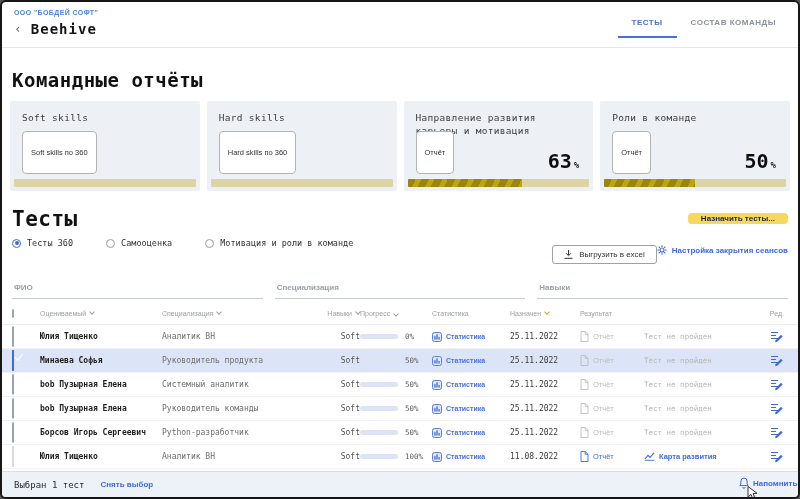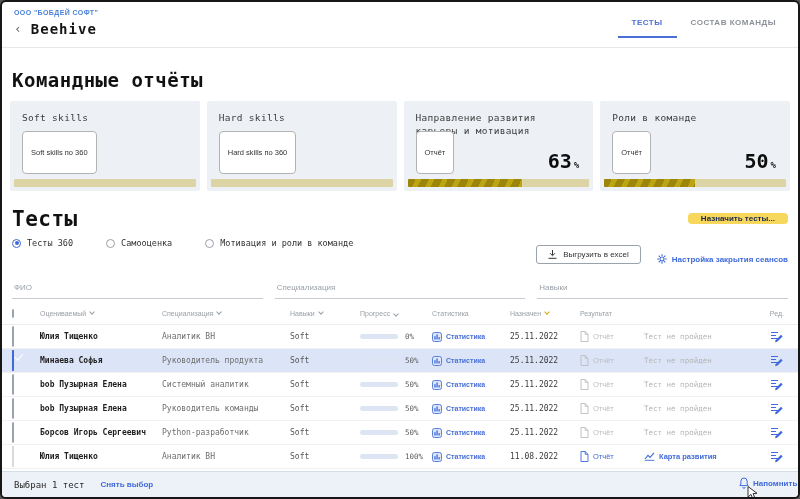--- a/index.html
+++ b/index.html
@@ -34,35 +34,35 @@
   
   .tests { position:relative; padding:0 10px; margin-top:16px; }
   .tests .sec-title { font-size:21px; margin:0 0 7px 0; }
   .radios { display:flex; gap:33px; align-items:center; margin-bottom:11px; }
   .radio { display:flex; align-items:center; gap:6px; font-size:8.5px; color:#333; cursor:pointer; }
   .rdot { width:9px; height:9px; border-radius:50%; border:1px solid #9aa0a8; position:relative; background:#fff; }
   .radio.checked .rdot { border-color:#3f6ad8; }
   .radio.checked .rdot::after { content:""; position:absolute; inset:1.5px; border-radius:50%; background:#3f6ad8; }
   .assign-btn { position:absolute; right:10px; top:6px; background:#f8d85c; border:none; border-radius:4px;
     padding:1px 13px; font-size:8px; font-weight:bold; color:#17264e; font-family:"Liberation Sans",sans-serif; cursor:pointer; }
-  .ctrl-row { position:absolute; right:10px; top:38px; display:flex; gap:16px; align-items:flex-end; }
+  .ctrl-row { position:absolute; right:10px; top:38px; display:flex; align-items:flex-start; }
   .excel-btn { display:flex; align-items:center; gap:6px; background:#fff; border:1px solid #9aa2ad; border-radius:3px;
     padding:4px 11px; font-size:8px; color:#333; font-family:"Liberation Sans",sans-serif; cursor:pointer; }
   .sessions { display:flex; align-items:center; gap:5px; font-size:8px; font-weight:bold; color:#3f6ad8;
     font-family:"Liberation Sans",sans-serif; cursor:pointer; }
-  .filters { display:flex; gap:12px; margin-top:32px; }
+  .filters { display:flex; gap:12px; margin-top:32px;font-weight:bold; }
   .filter { flex:1; position:relative; border-bottom:1px solid #c7ccd3; padding:3px 2px 6px;
     font-size:8px; color:#9aa1a9; font-family:"Liberation Sans",sans-serif; cursor:text; }
   
   .table { margin-top:5px; }
   .thead { display:flex; align-items:center; padding:6px 10px 7px; font-size:7px; color:#9aa0a6;
     font-family:"Liberation Sans",sans-serif; border-bottom:1px solid #ececec; }
   .trow { display:flex; align-items:center; height:24px; padding:0 10px; border-bottom:1px solid #f1f1f1; }
   .trow.selected { background:#dbe5f7; }
-  .col-check{width:28px;} .col-name{width:122px;} .col-spec{width:128px;} .col-skill{width:70px;}
+  .col-check{width:28px;} .col-name{width:122px;} .col-spec{width:128px;} .col-skill{width:70px;text-align:right;}
   .col-prog{width:72px; display:flex; align-items:center;} .col-stats{width:78px; display:flex; align-items:center; gap:4px;}
   .col-date{width:70px;} .col-result{width:162px; display:flex; align-items:center;}
   .col-edit{flex:1; display:flex; justify-content:flex-end; padding-right:4px;}
   .chev { display:inline-block; width:4px; height:4px; border-right:1px solid currentColor;
     border-bottom:1px solid currentColor; transform:rotate(45deg); margin-left:4px; vertical-align:2px; }
   .chev.gold { color:#d9a514; border-color:#d9a514; }
   .cb { width:11px; height:11px; border:1px solid #9aa2ad; border-radius:2px; background:#fff; position:relative; cursor:pointer; }
   .cb.checked { background:#3f6ad8; border-color:#3f6ad8; }
   .cb.checked::after { content:""; position:absolute; left:2.5px; top:1px; width:4px; height:7px;
     border-right:1.5px solid #fff; border-bottom:1.5px solid #fff; transform:rotate(40deg); }

